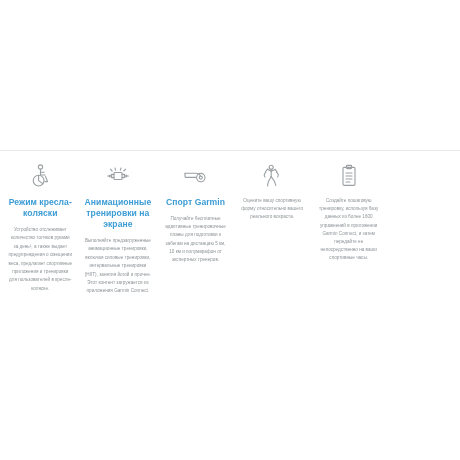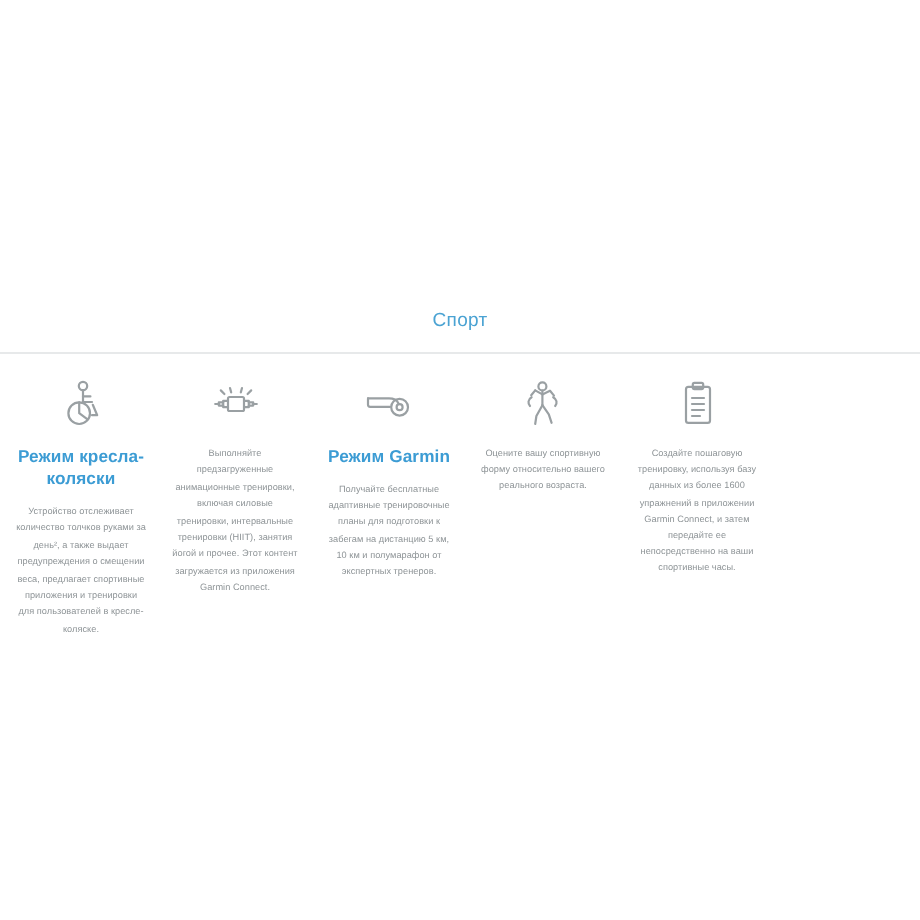--- a/index.html
+++ b/index.html
@@ -105,23 +105,20 @@
   .feature.col-2 .feature-body { line-height: 8.4px; }
 
 </style>
 </head>
 <body>
 
 <div class="page">
 
   <div class="top-spacer"></div>
 
-  <div class="section-title-wrap">
-    <span class="section-title">Спорт</span>
-  </div>
 
   <div class="divider"></div>
 
   <div class="features">
 
     <div class="feature col-1">
       <div class="feature-icon">
         <svg width="22" height="24" viewBox="0 0 22 24" fill="none" stroke="#9aa0a3" stroke-width="1.1" stroke-linecap="round" stroke-linejoin="round">
           <circle cx="11.5" cy="3" r="2.1"></circle>
           <path d="M11.5 5.4 L11.5 11 L16 11"></path>
@@ -144,33 +141,34 @@
           <path d="M6.6 9.2 L4.4 9.2 L4.4 10.8 L6.6 10.8"></path>
           <path d="M19.4 9.2 L21.6 9.2 L21.6 10.8 L19.4 10.8"></path>
           <path d="M4.4 10 L2.6 10"></path>
           <path d="M21.6 10 L23.4 10"></path>
           <path d="M7.2 5 L5.4 3.2"></path>
           <path d="M18.8 5 L20.6 3.2"></path>
           <path d="M10.6 4.2 L10 2"></path>
           <path d="M15.4 4.2 L16 2"></path>
         </svg>
       </div>
+      <div class="feature-title">Анимационные тренировки на экране</div>
       <p class="feature-body">Выполняйте предзагруженные анимационные тренировки, включая силовые тренировки, интервальные тренировки (HIIT), занятия йогой и прочее. Этот контент загружается из приложения Garmin Connect.</p>
     </div>
 
     <div class="feature col-3">
       <div class="feature-icon">
         <svg width="28" height="18" viewBox="0 0 28 18" fill="none" stroke="#9aa0a3" stroke-width="1.1" stroke-linecap="round" stroke-linejoin="round">
           <path d="M3 6.2 L13.5 6.2 C16 6.2 17.6 7.4 18.2 8.6"></path>
           <path d="M3 6.2 L3 9.4 C3 10 3.5 10.4 4.1 10.4 L14 10.4"></path>
           <circle cx="18.8" cy="10.6" r="4.2"></circle>
           <circle cx="18.8" cy="10.6" r="1.5"></circle>
         </svg>
       </div>
-      <div class="feature-title">Режим Garmin</div>
+      <div class="feature-title">Спорт Garmin</div>
       <p class="feature-body">Получайте бесплатные адаптивные тренировочные планы для подготовки к забегам на дистанцию 5 км, 10 км и полумарафон от экспертных тренеров.</p>
     </div>
 
     <div class="feature col-4">
       <div class="feature-icon">
         <svg width="20" height="24" viewBox="0 0 20 24" fill="none" stroke="#9aa0a3" stroke-width="1.1" stroke-linecap="round" stroke-linejoin="round">
           <circle cx="9.2" cy="3.2" r="2"></circle>
           <path d="M9.2 5.4 L9.2 12.6"></path>
           <path d="M9.2 7.2 L5.6 5.2"></path>
           <path d="M9.2 7.2 L13 5.4"></path>

